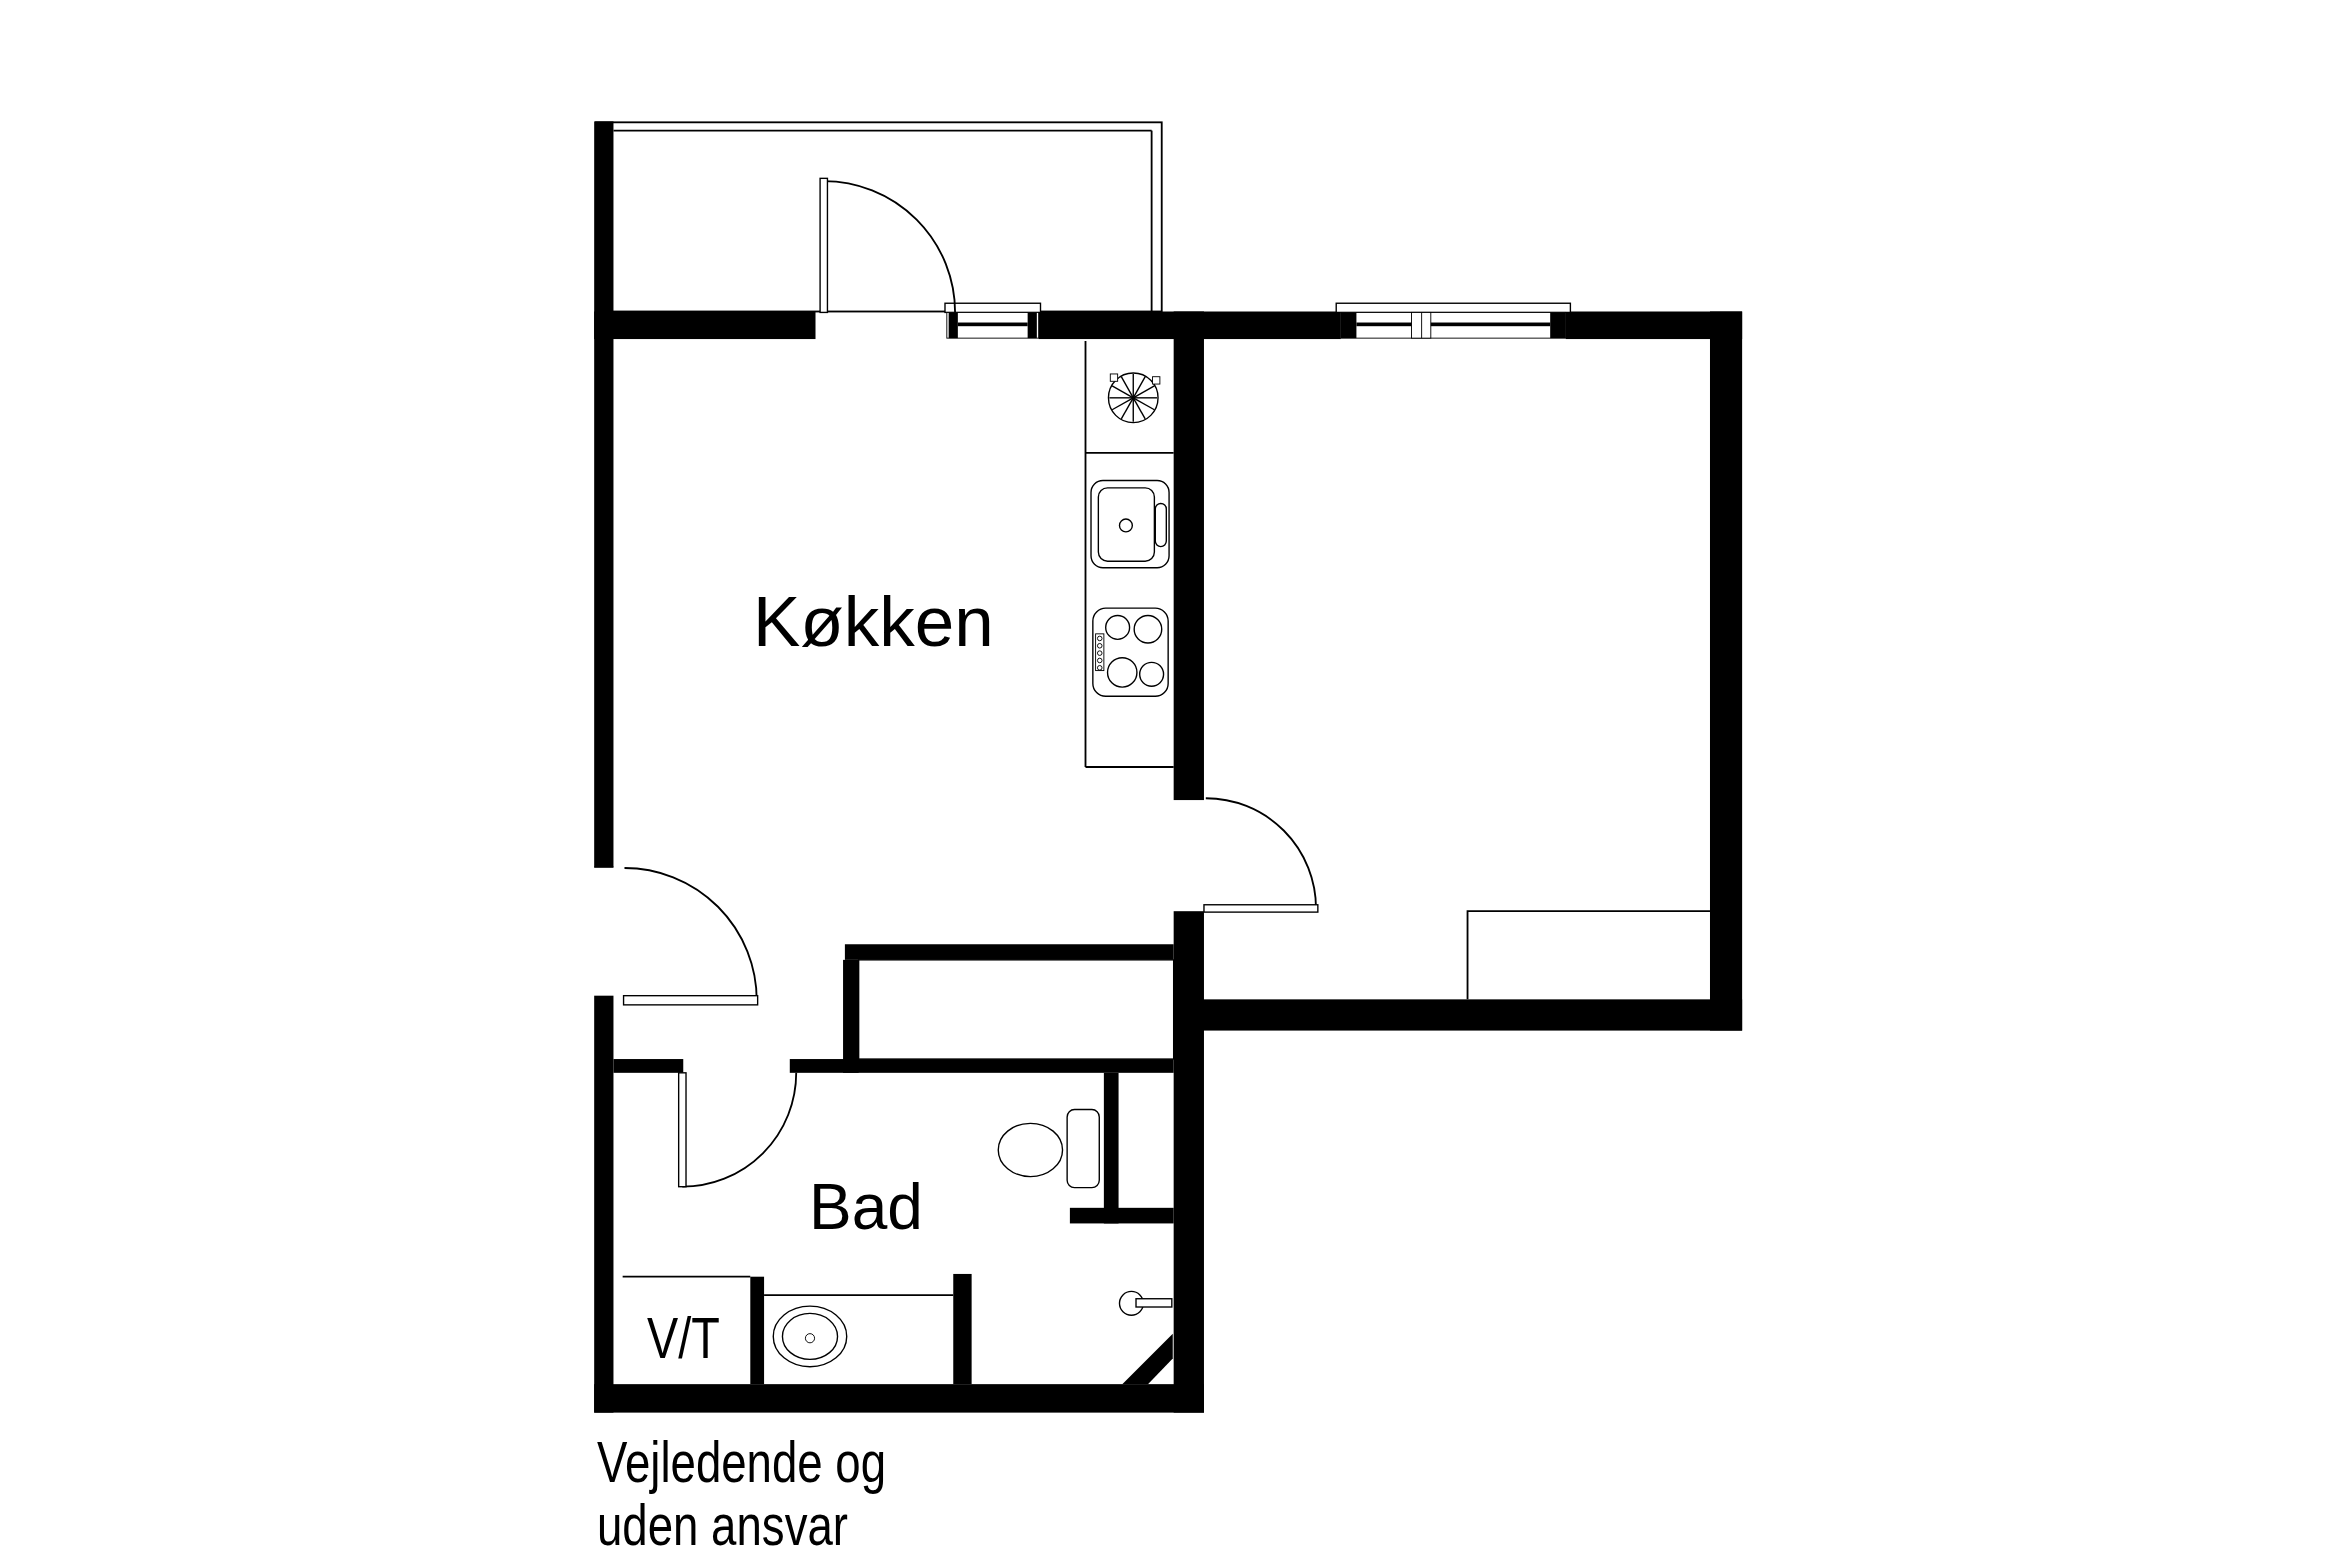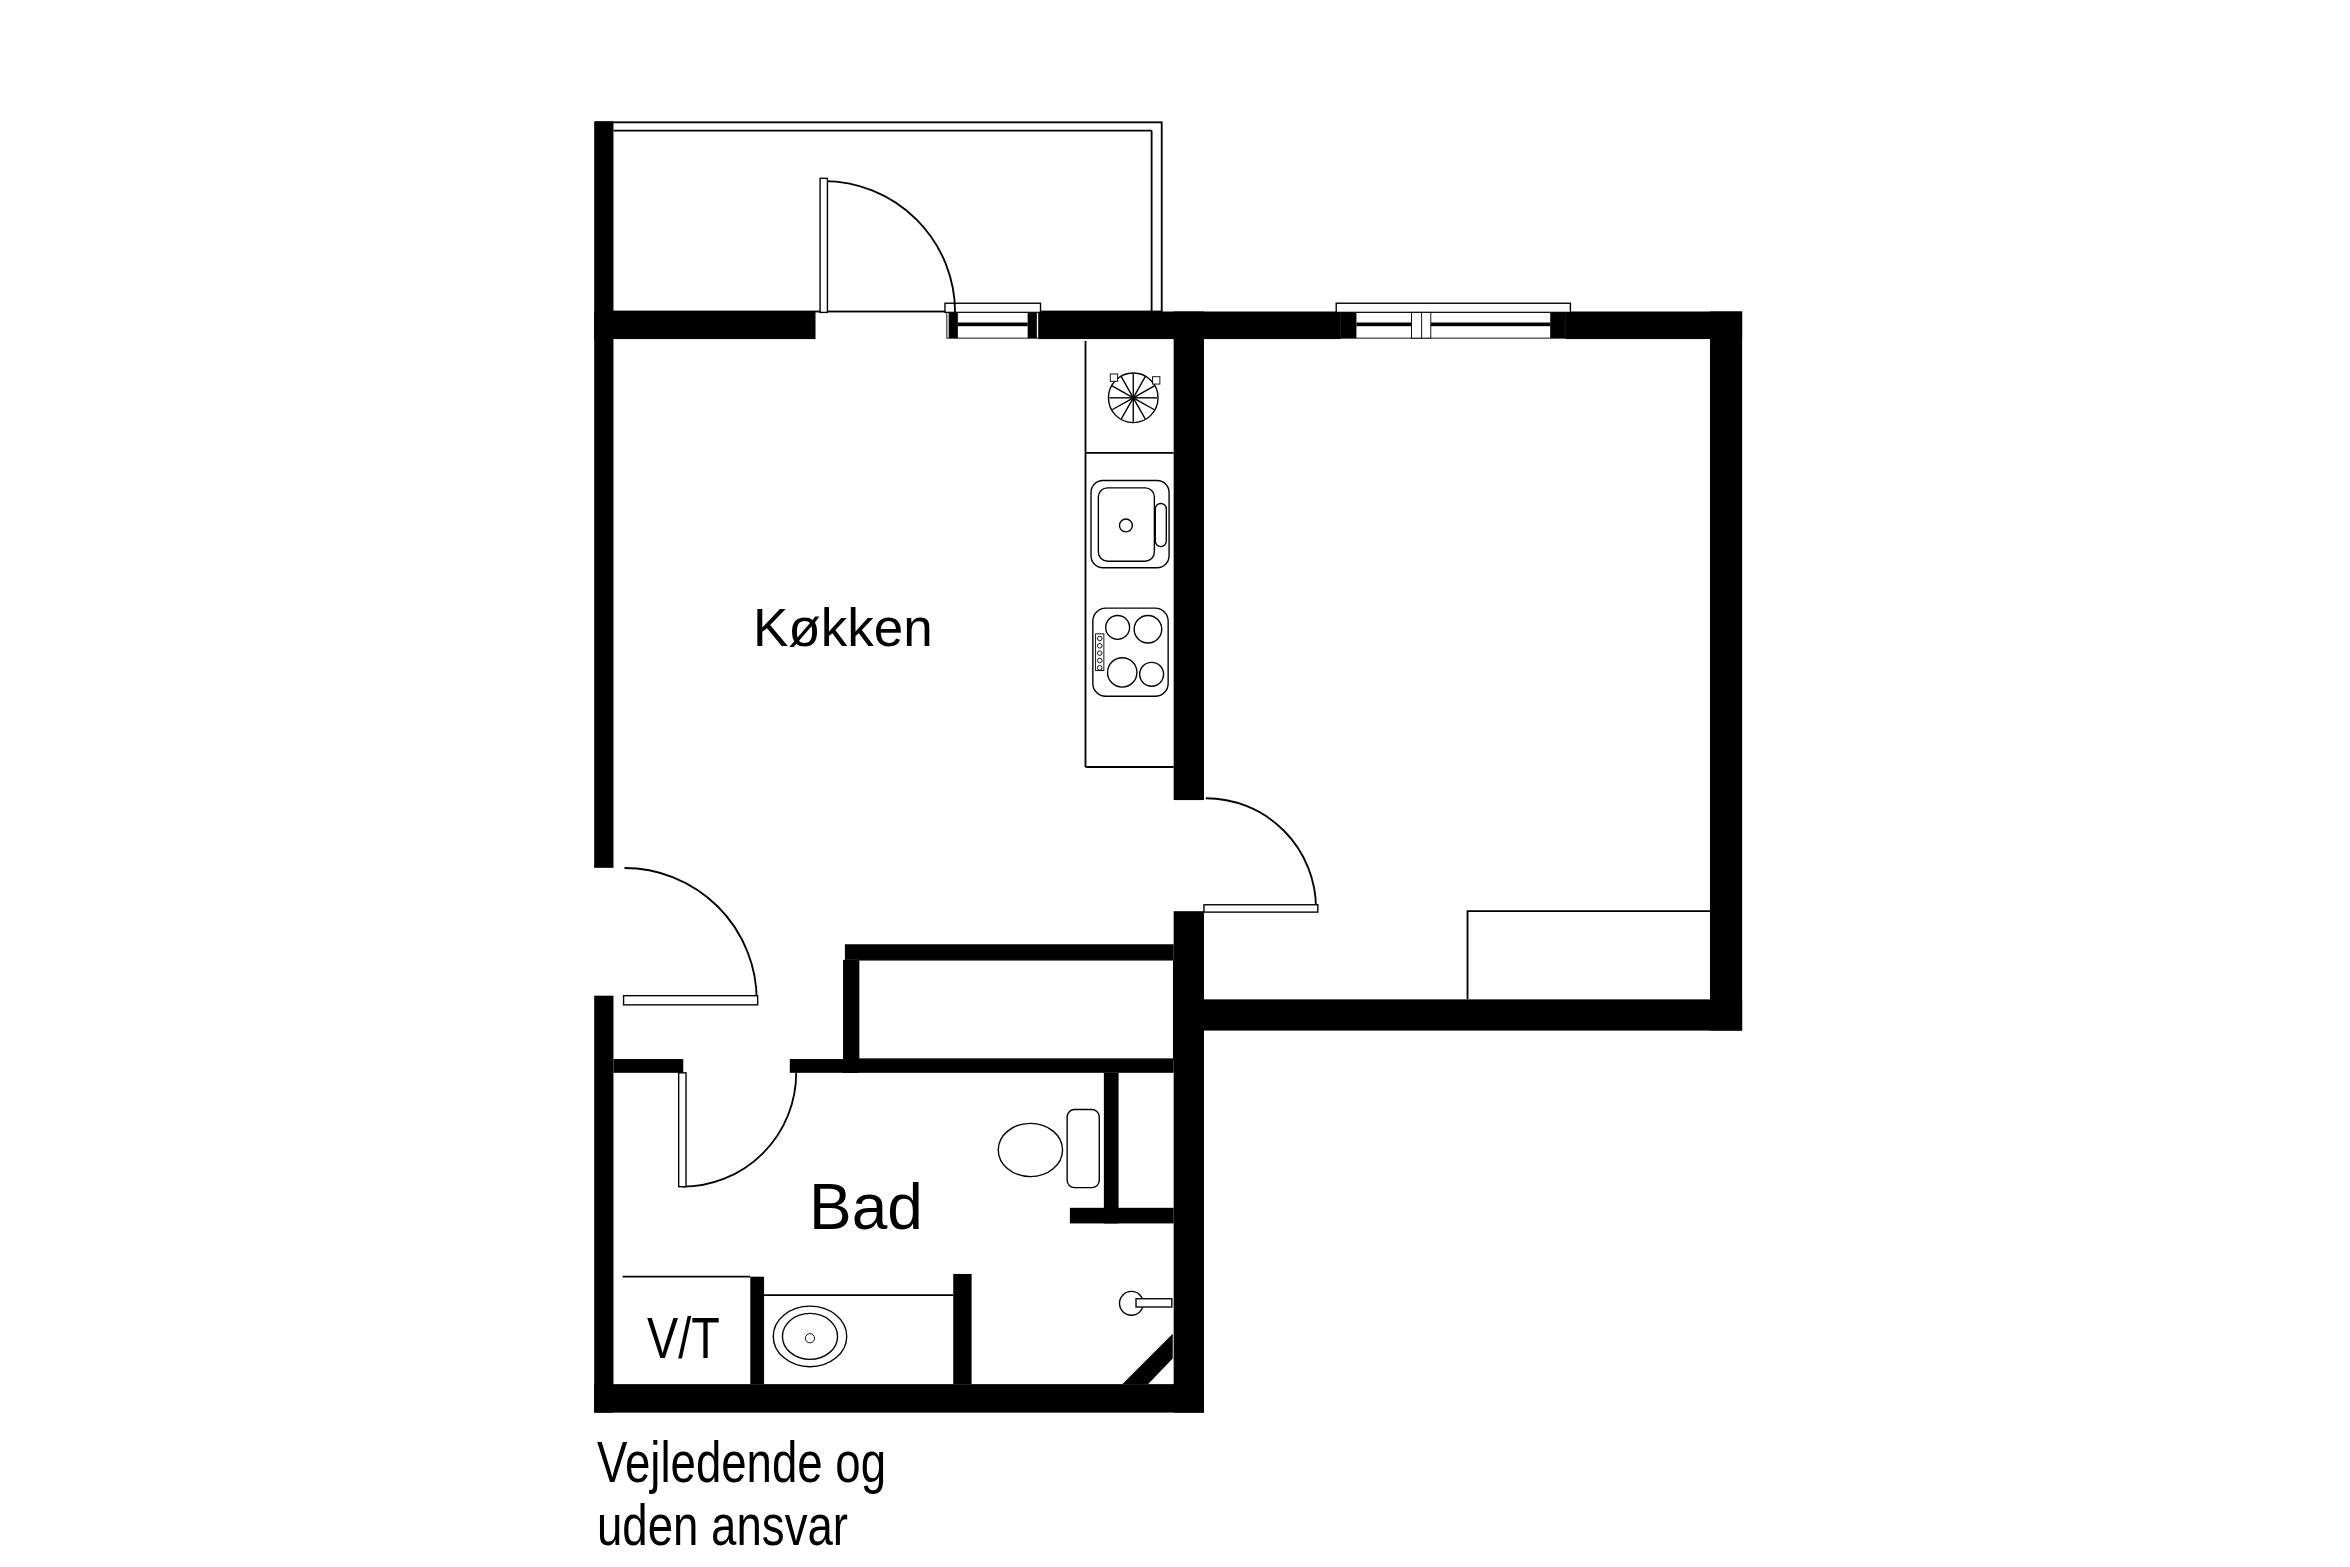--- a/index.html
+++ b/index.html
@@ -11,21 +11,21 @@
     overflow:hidden;
   }
   #plan-svg{position:absolute;left:0;top:0;}
   .label{
     position:absolute;
     color:#000;
     line-height:1;
     white-space:nowrap;
     font-family:"Liberation Sans", sans-serif;
   }
-  .lbl-kitchen{left:753px;top:601px;font-size:53px;}
+  .lbl-kitchen{left:753px;top:586px;font-size:71px;}
   .lbl-bedroom{left:1245px;top:633px;font-size:73px;}
   .lbl-bath{left:809px;top:1175px;font-size:64px;text-align:center;}
   .lbl-vt{left:647px;top:1310px;font-size:57px;transform:scaleX(0.82);transform-origin:left top;}
   .lbl-disclaimer{
     left:597px;top:1431px;font-size:57px;line-height:63px;
     transform:scaleX(0.80);transform-origin:left top;
   }
 </style>
 </head>
 <body>

